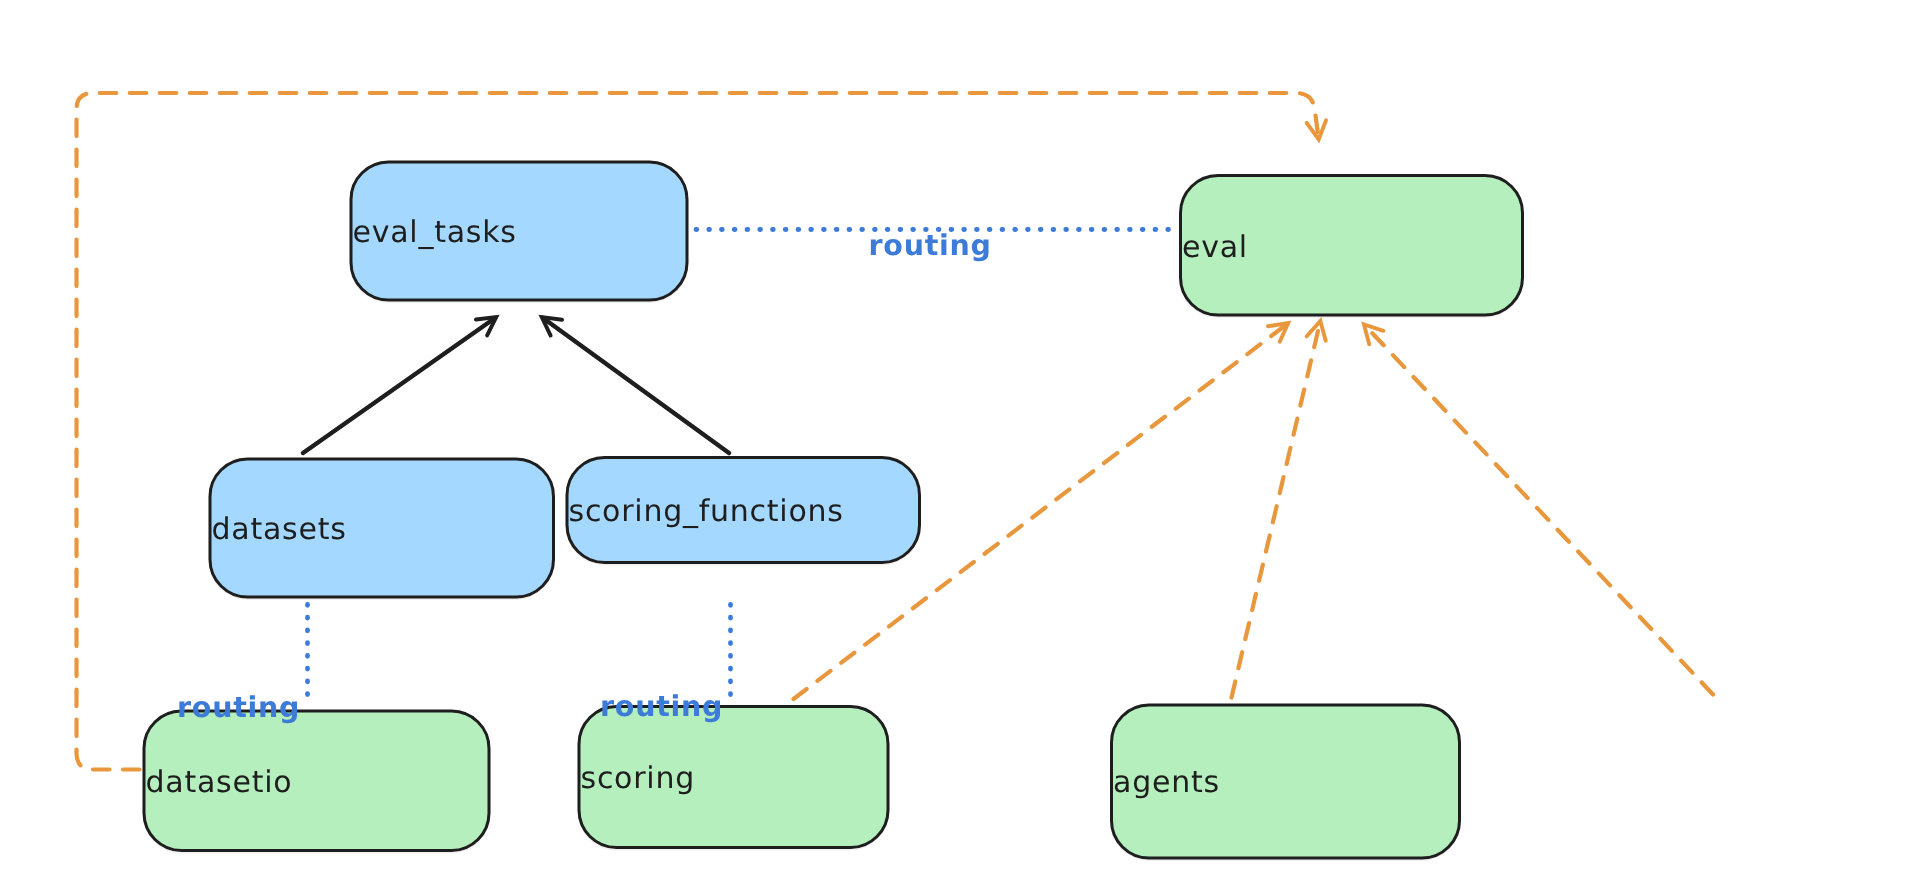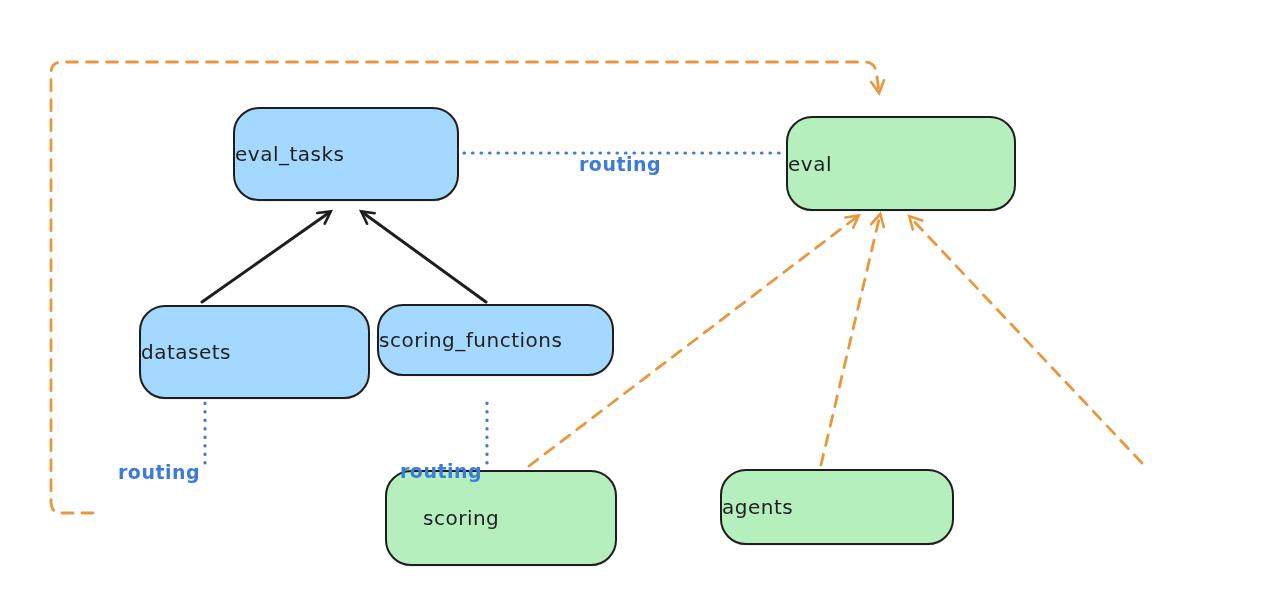--- a/index.html
+++ b/index.html
@@ -107,26 +107,29 @@
   </div>
 
   <div class="node node-blue" style="left:97px; top:305px; width:231px; height:94px;margin-left:42px;">
     <span>datasets</span>
   </div>
 
   <div class="node node-blue" style="left:377px; top:304px; width:237px; height:72px;">
     <span>scoring_functions</span>
   </div>
 
+  <div class="node node-green" style="left:95px; top:473px; width:232px; height:95px;">
+    <span>datasetio</span>
+  </div>
 
-  <div class="node node-green" style="left:385px; top:470px; width:232px; height:96px;padding-left:36px;">
+  <div class="node node-green" style="left:385px; top:470px; width:208px; height:96px;">
     <span>scoring</span>
   </div>
 
-  <div class="node node-green" style="left:720px; top:469px; width:234px; height:76px;">
+  <div class="node node-green" style="left:740px; top:469px; width:234px; height:104px;">
     <span>agents</span>
   </div>
 
 
   <div class="edge-label" style="left:579px; top:117px;">routing</div>
   <div class="edge-label" style="left:118px; top:425px;">routing</div>
   <div class="edge-label" style="left:400px; top:424px;">routing</div>
 
 </div>
 

